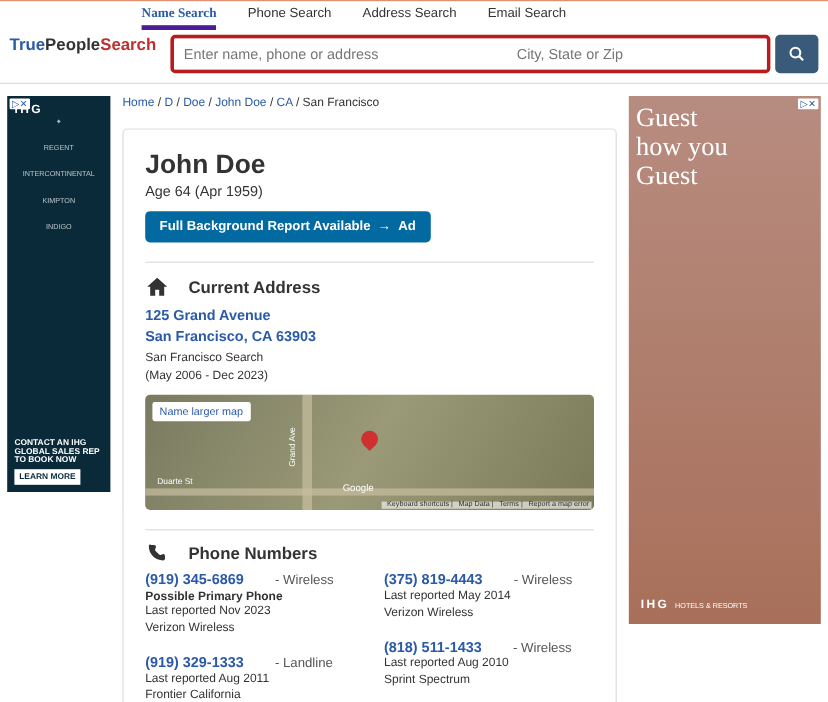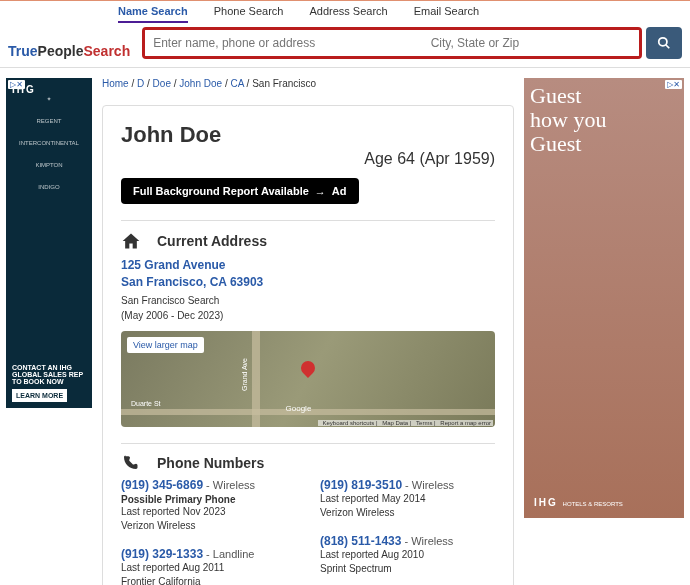--- a/index.html
+++ b/index.html
@@ -1,24 +1,24 @@
 <!DOCTYPE html>
 <html><head>
 <meta charset="utf-8">
 <style>
   * { box-sizing: border-box; margin: 0; padding: 0; }
   body { font-family: Arial, Helvetica, sans-serif; font-size: 12px; color: #333; background: #fff; width: 690px; }
   .topbar hr { border: 0; border-top: 1px solid #e09070; }
-  .header-row { display: flex; align-items: flex-end; padding: 4px 8px; gap: 8px; }
+  .header-row { display: flex; align-items: flex-start; padding: 4px 8px; gap: 8px; }
   .logo { font-weight: bold; font-size: 14px; margin-right: 4px; }
   .logo .t { color: #2a5aa8; }
   .logo .r { color: #c03030; }
   .tabs { display: flex; gap: 26px; font-size: 11px; padding-left: 118px; }
   .tab { color: #333; cursor: pointer; padding: 4px 0; }
-  .tab.active { color: #2a5aa8; font-weight: bold; border-bottom: 2px solid #4c1d95; }
+  .tab.active { color: #2a5aa8; font-weight: bold; border-bottom: 4px solid #4c1d95; font-family: Liberation Serif, serif; }
   .search-wrap { display: flex; flex: 1; }
   .search-box { display: flex; border: 3px solid #b91c1c; border-radius: 4px; overflow: hidden; flex: 1; height: 32px; }
   .search-box input { border: 0; padding: 6px 8px; font-size: 12px; outline: none; }
   .search-box .q1 { flex: 1.3; }
   .search-box .q2 { flex: 1; border-left: 1px solid transparent; }
   .search-btn { background: #3a5a7a; width: 36px; border: 0; border-radius: 4px; margin-left: 4px; color: #fff; display: flex; align-items: center; justify-content: center; cursor: pointer; }
   .divider { border: 0; border-top: 1px solid #ddd; margin-top: 4px; }
   .layout { display: flex; gap: 10px; padding: 10px 6px; }
   .ad { width: 86px; height: 330px; background: #0a2a3a; color: #fff; font-size: 8px; display: flex; flex-direction: column; justify-content: space-between; padding: 6px; position: relative; }
   .ad .chev { position: absolute; top: 2px; left: 2px; background: #fff; color: #2a5aa8; font-size: 8px; padding: 0 2px; border-radius: 1px; }
@@ -26,43 +26,43 @@
   .ad-logo { text-align:left; font-weight:bold; letter-spacing:2px; font-size:10px; }
   .ad-items { display:flex; flex-direction:column; gap:16px; align-items:center; opacity:0.7; font-size:6px; }
   .ad-cta { font-size: 7px; font-weight: bold; }
   .ad-btn { background:#fff; color:#0a2a3a; border:0; padding:3px 4px; font-size:7px; font-weight:bold; margin-top:4px; cursor:pointer; }
   .ad.right .big { font-family: Georgia, serif; font-size: 22px; line-height:1.1; }
   .main { flex: 1; }
   .crumbs { font-size: 10px; color: #333; margin-bottom: 16px; }
   .crumbs a { color: #2a5aa8; text-decoration: none; }
   .card { border: 1px solid #ddd; border-radius: 4px; padding: 16px 18px 24px; }
   .name { font-size: 22px; font-weight: bold; color: #333; }
-  .age { font-size: 16px; color: #333; margin-top: 2px; text-align: right; }
-  .bg-btn { display: inline-flex; align-items: center; gap: 6px; background: #000000; color: #fff; border: 0; border-radius: 4px; padding: 7px 12px; font-size: 11px; font-weight: bold; margin-top: 10px; cursor: pointer; }
+  .age { font-size: 12px; color: #333; margin-top: 2px; }
+  .bg-btn { display: inline-flex; align-items: center; gap: 6px; background: #0369a1; color: #fff; border: 0; border-radius: 4px; padding: 7px 12px; font-size: 11px; font-weight: bold; margin-top: 10px; cursor: pointer; }
   .sect-div { border:0; border-top:1px solid #ddd; margin: 16px 0 10px; }
   .section-head { display: flex; align-items: center; gap: 14px; margin-bottom: 6px; }
   .section-head .ico { width: 22px; text-align: center; color: #333; }
   .section-head h3 { font-size: 14px; font-weight: bold; }
   .section-body { }
   .addr-link { color: #2a5aa8; font-weight: bold; font-size: 12px; text-decoration: none; display: block; line-height:1.4; }
   .addr-meta { font-size: 10px; color: #333; line-height: 1.5; margin-top:2px; }
   .map { margin-top: 8px; height: 96px; border-radius: 4px; overflow: hidden; position: relative; background: linear-gradient(120deg,#7a7a60,#9a9a78,#7a7a5a); }
   .map .larger { position:absolute; top:6px; left:6px; background:#fff; color:#2a5aa8; font-size:9px; padding:3px 6px; border-radius:2px; cursor:pointer; }
   .map .pin { position:absolute; top:30px; left:48%; width:14px; height:14px; background:#d03030; border-radius:50% 50% 50% 0; transform: rotate(-45deg); }
   .map .road-v { position:absolute; left:35%; top:0; bottom:0; width:8px; background:rgba(200,190,160,0.7); }
   .map .road-v .rl { position:absolute; left:-24px; top:40px; transform:rotate(-90deg); color:#fff; font-size:7px; white-space:nowrap; }
   .map .road-h { position:absolute; left:0; right:0; bottom:12px; height:6px; background:rgba(200,190,160,0.7); }
   .map .road-h .rl { position:absolute; left:10px; top:-9px; color:#fff; font-size:7px; }
   .map .goog { position:absolute; left:44%; bottom:14px; color:#fff; font-size:8px; }
   .map .foot { position:absolute; right:2px; bottom:1px; font-size:6px; color:#333; background:rgba(255,255,255,0.6); padding:0 2px; }
   .map .foot span { margin-left:3px; }
   .phones { display: flex; gap: 24px; }
   .phone-col { flex: 1; display: flex; flex-direction: column; gap: 14px; }
   .phone-item .pn { color: #2a5aa8; font-weight: bold; font-size: 12px; text-decoration:none; }
-  .phone-item .pt { color: #555; font-size: 11px; }
+  .phone-item .pt { color: #555; font-size: 11px; padding-left: 23px; }
   .phone-item .pp { font-weight: bold; font-size: 10px; margin-top:2px; }
   .phone-item .pm { font-size: 10px; color:#333; line-height:1.4; }
   .ad.right .ihg-b { position:absolute; bottom:10px; left:10px; font-size:10px; letter-spacing:2px; }
   .ad.right .chev { top:2px; right:2px; left:auto; }
   svg { display:block; }
 </style>
 </head>
 <body>
 
 <div class="topbar">
@@ -141,21 +141,21 @@
           <div>San Francisco Search</div>
           <div>(May 2006 - Dec 2023)</div>
         </div>
         <div class="map">
           <div class="road-v">
               <span class="rl">Grand Ave</span>
             </div>
           <div class="road-h">
               <span class="rl">Duarte St</span>
             </div>
-          <div class="larger">View larger map</div>
+          <div class="larger">Name larger map</div>
           <div class="pin"></div>
           <div class="goog">Google</div>
           <div class="foot"><span>Keyboard shortcuts</span> | <span>Map Data</span> | <span>Terms</span> | <span>Report a map error</span></div>
         </div>
       </div>
 
       <hr class="sect-div">
       <div class="section-head">
         <span class="ico">
             <svg width="18" height="18" viewBox="0 0 24 24" fill="#333">
@@ -175,21 +175,21 @@
             </div>
             <div class="phone-item">
               <a href="#" class="pn">(919) 329-1333</a><span class="pt"> - Landline</span>
               <div class="pm">Last reported Aug 2011</div>
               <div class="pm">Frontier California</div>
             </div>
 
           </div>
           <div class="phone-col">
             <div class="phone-item">
-              <a href="#" class="pn">(919) 819-3510</a><span class="pt"> - Wireless</span>
+              <a href="#" class="pn">(375) 819-4443</a><span class="pt"> - Wireless</span>
               <div class="pm">Last reported May 2014</div>
               <div class="pm">Verizon Wireless</div>
             </div>
             <div class="phone-item">
               <a href="#" class="pn">(818) 511-1433</a><span class="pt"> - Wireless</span>
               <div class="pm">Last reported Aug 2010</div>
               <div class="pm">Sprint Spectrum</div>
             </div>
 
           </div>

